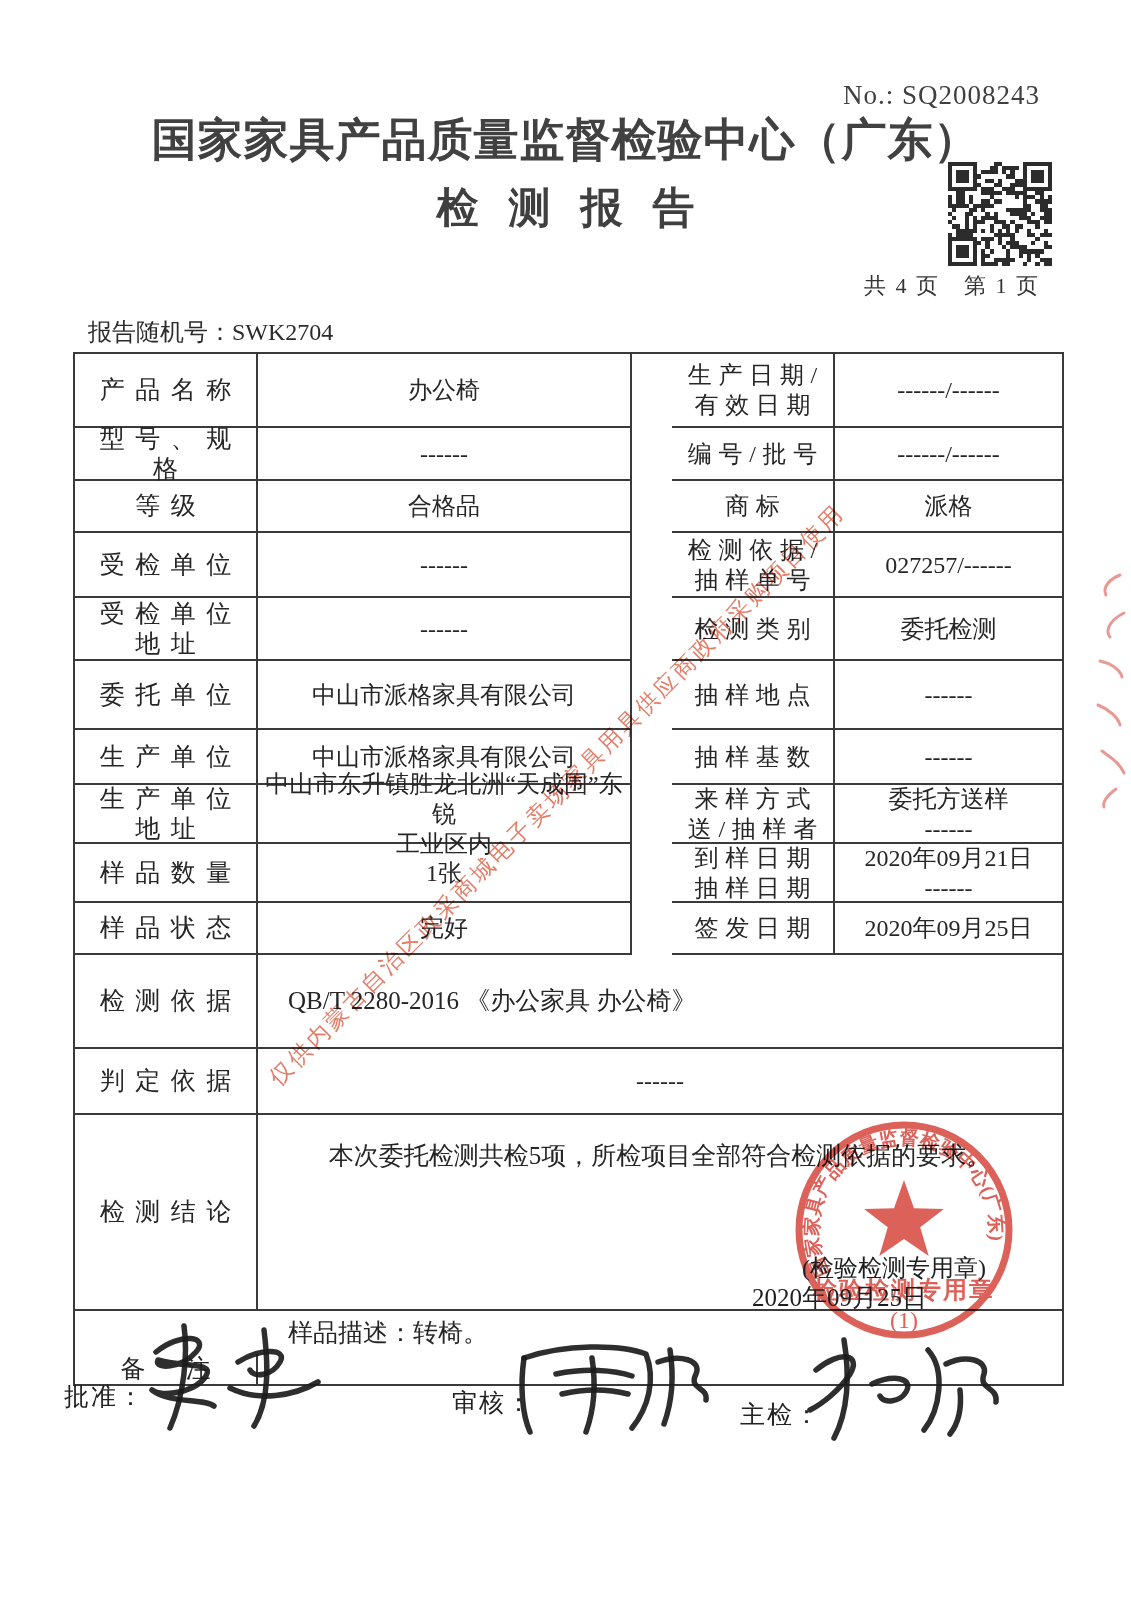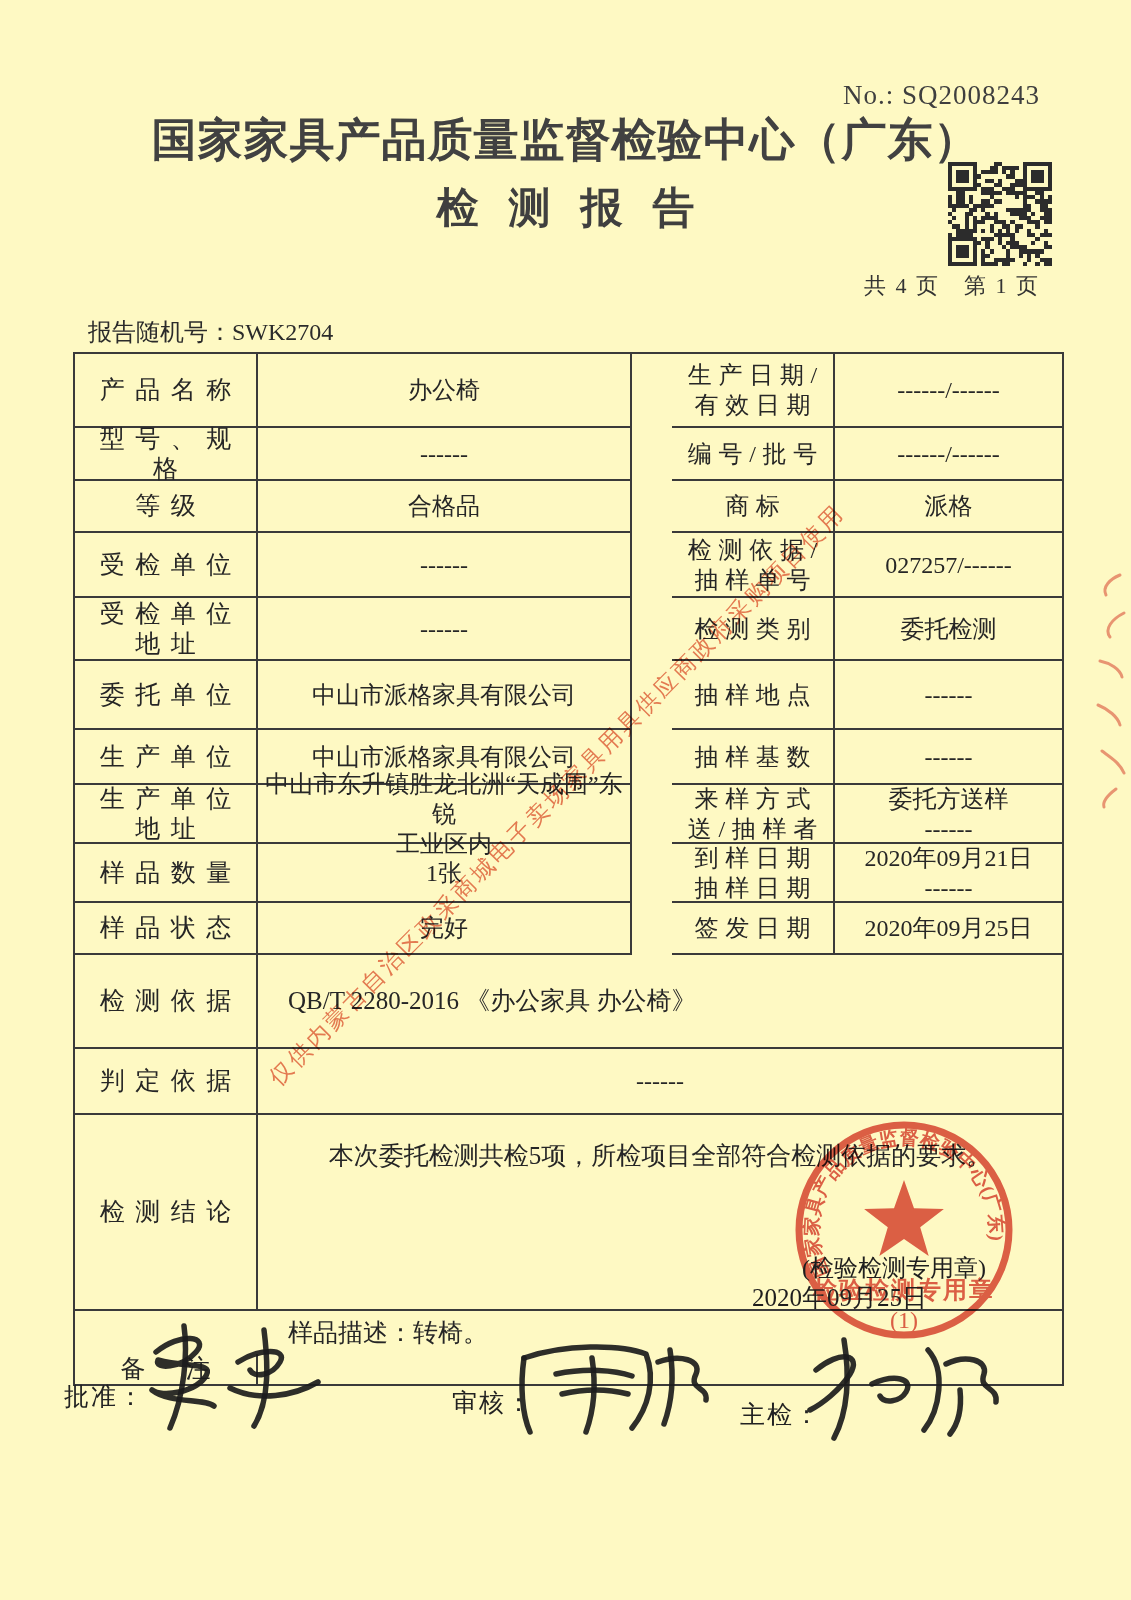--- a/index.html
+++ b/index.html
@@ -1,18 +1,18 @@
 <!DOCTYPE html>
 <html><head>
 <meta charset="utf-8">
 <style>
   html,body{margin:0;padding:0;background:#e8e8e8;}
   .page{
     position:relative;width:1131px;height:1600px;margin:0 auto;
-    background:#fef9c3;overflow:hidden;
+    background:#ffffff;overflow:hidden;
     font-family:"Liberation Serif","DejaVu Serif",serif;color:#262626;
   }
   
   .doc-no{position:absolute;top:80px;right:91px;font-size:27px;color:#3f3f3f;letter-spacing:1px;}
   .title{position:absolute;top:110px;left:0;width:100%;text-align:center;
          font-size:45px;font-weight:bold;color:#414141;letter-spacing:1px;white-space:nowrap;}
   .subtitle{position:absolute;top:180px;left:0;width:100%;text-align:center;
          font-size:42px;font-weight:bold;color:#3f3f3f;letter-spacing:30px;padding-left:30px;box-sizing:border-box;}
   .qr{position:absolute;top:162px;left:948px;width:104px;height:104px;}
   .qr svg{width:104px;height:104px;fill:#2c2c2c;shape-rendering:crispEdges;}

